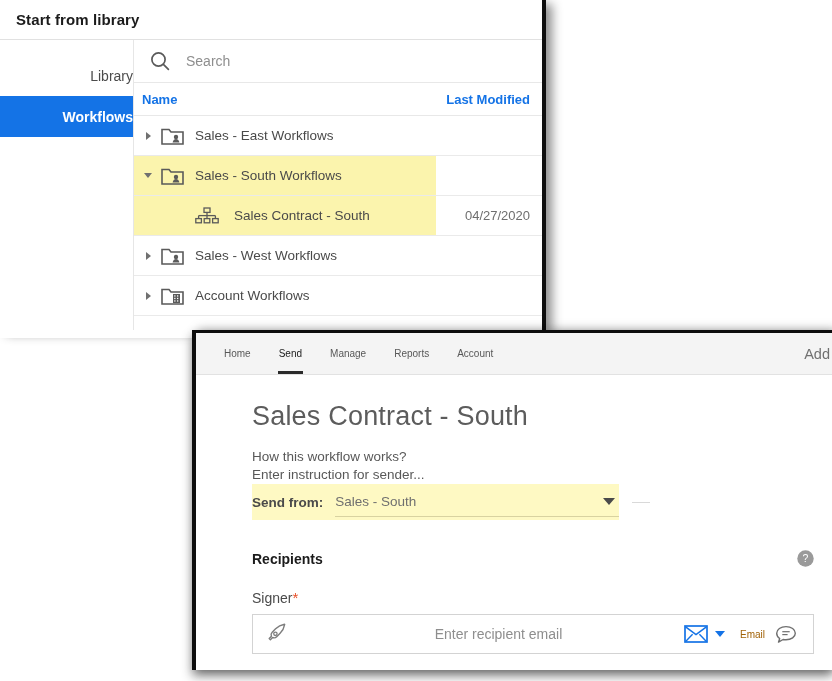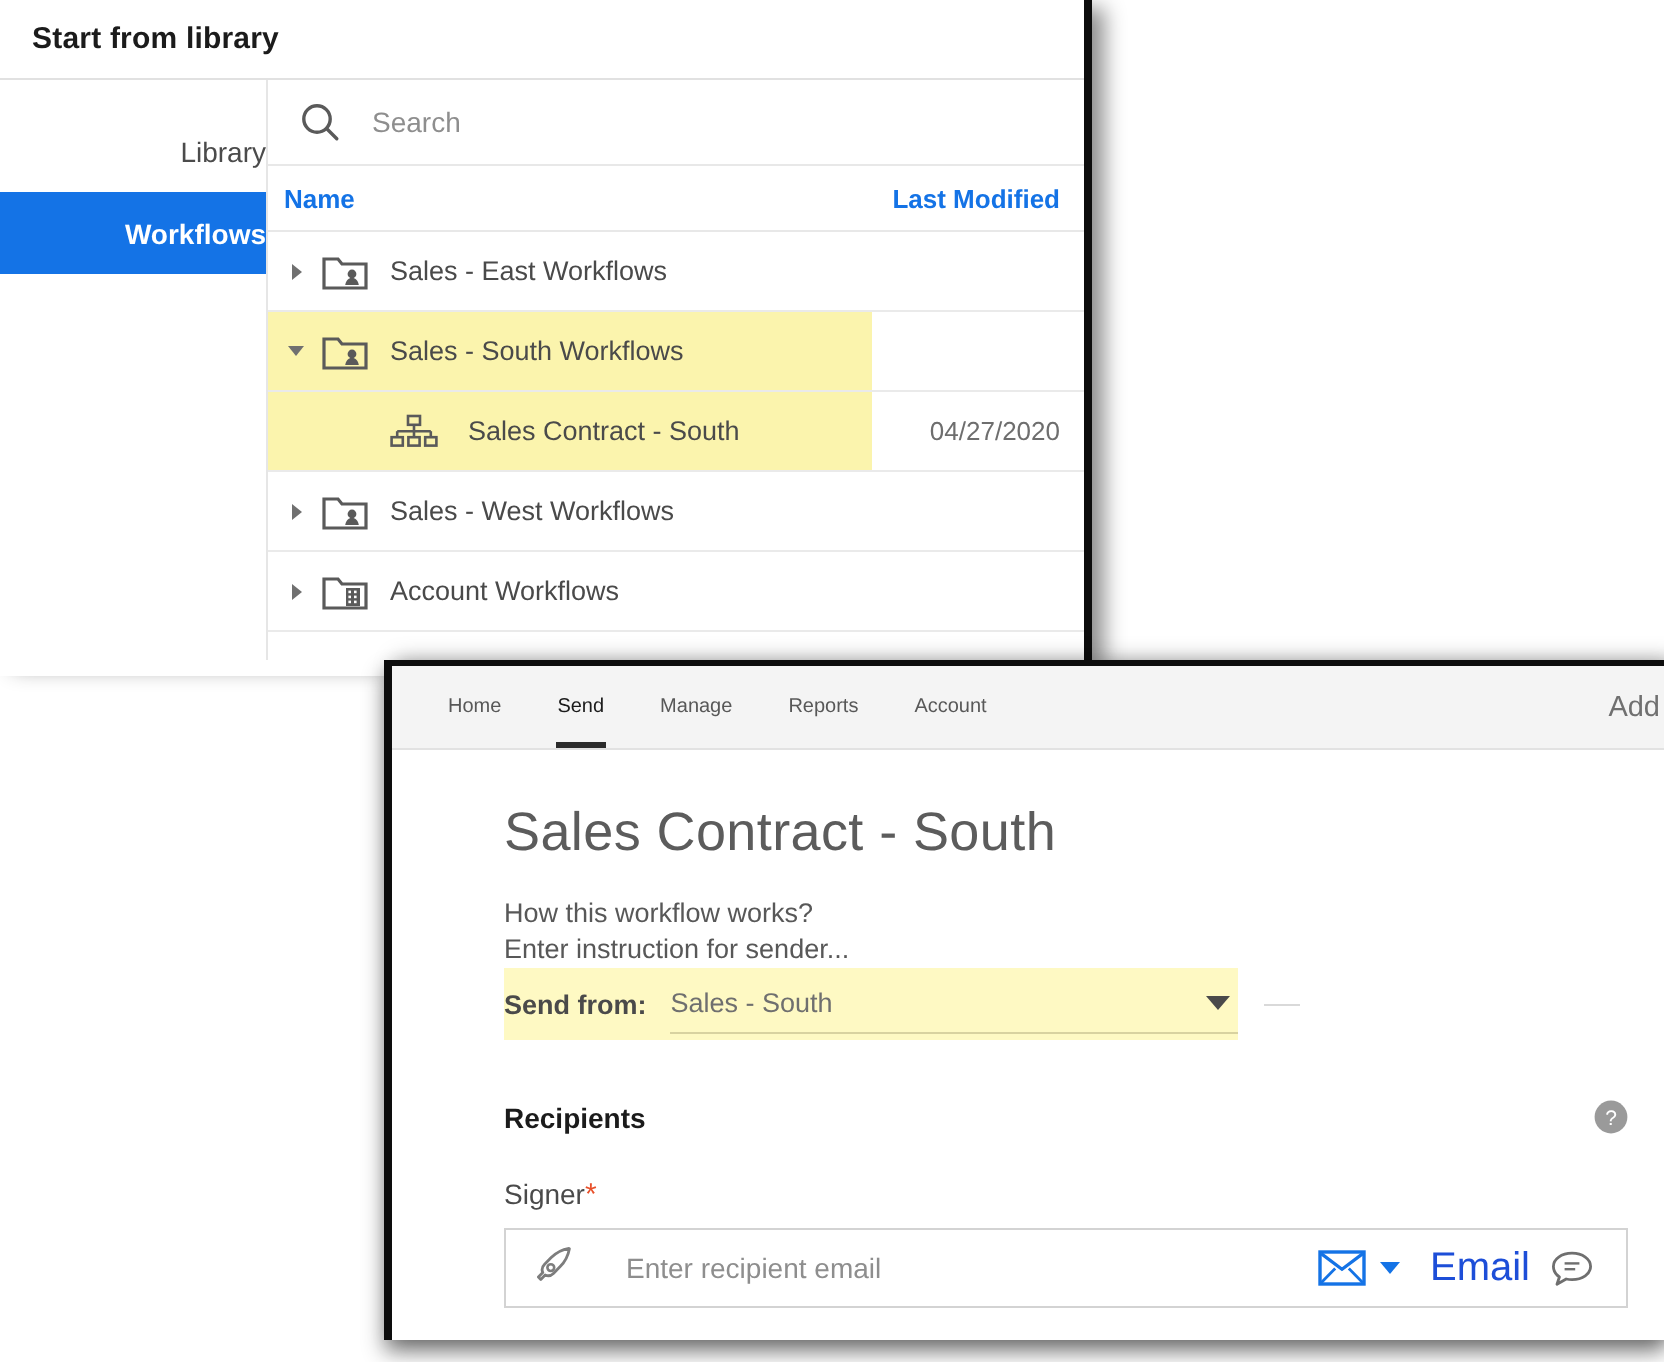--- a/index.html
+++ b/index.html
@@ -292,20 +292,21 @@
   .req-star { color: #e8502a; font-size: 15px; }
   #recipient-field {
     margin-top: 8px;
     width: 562px;
     height: 40px;
     border: 1px solid #d3d3d3;
     background: #ffffff;
     display: flex;
     align-items: center;
     box-sizing: border-box;
+    text-align: center;
   }
   #recipient-field .pen { width: 26px; flex:0 0 26px; margin-left: 12px; }
   #recipient-field .ph {
     margin-left: 22px;
     font-size: 14px;
     color: #8e8e8e;
     flex: 1 1 auto;
   }
   #recipient-field .right-grp {
     display: flex;
@@ -315,22 +316,22 @@
   #recipient-field .mail-ico { width: 24px; height: 18px; }
   #recipient-field .mini-caret {
     margin-left: 7px;
     width: 0; height: 0;
     border-left: 5px solid transparent;
     border-right: 5px solid transparent;
     border-top: 6px solid #1473e6;
   }
   #recipient-field .email-link {
     margin-left: 15px;
-    font-size: 20px;
-    color: #1d4ed8;
+    font-size: 10px;
+    color: #a16207;
   }
   #recipient-field .bubble-ico { margin-left: 10px; width: 22px; height: 19px; }
 
   
   #gap-band {
     position: absolute;
     left: 0;
     top: 330px;
     width: 192px;
     height: 8px;

